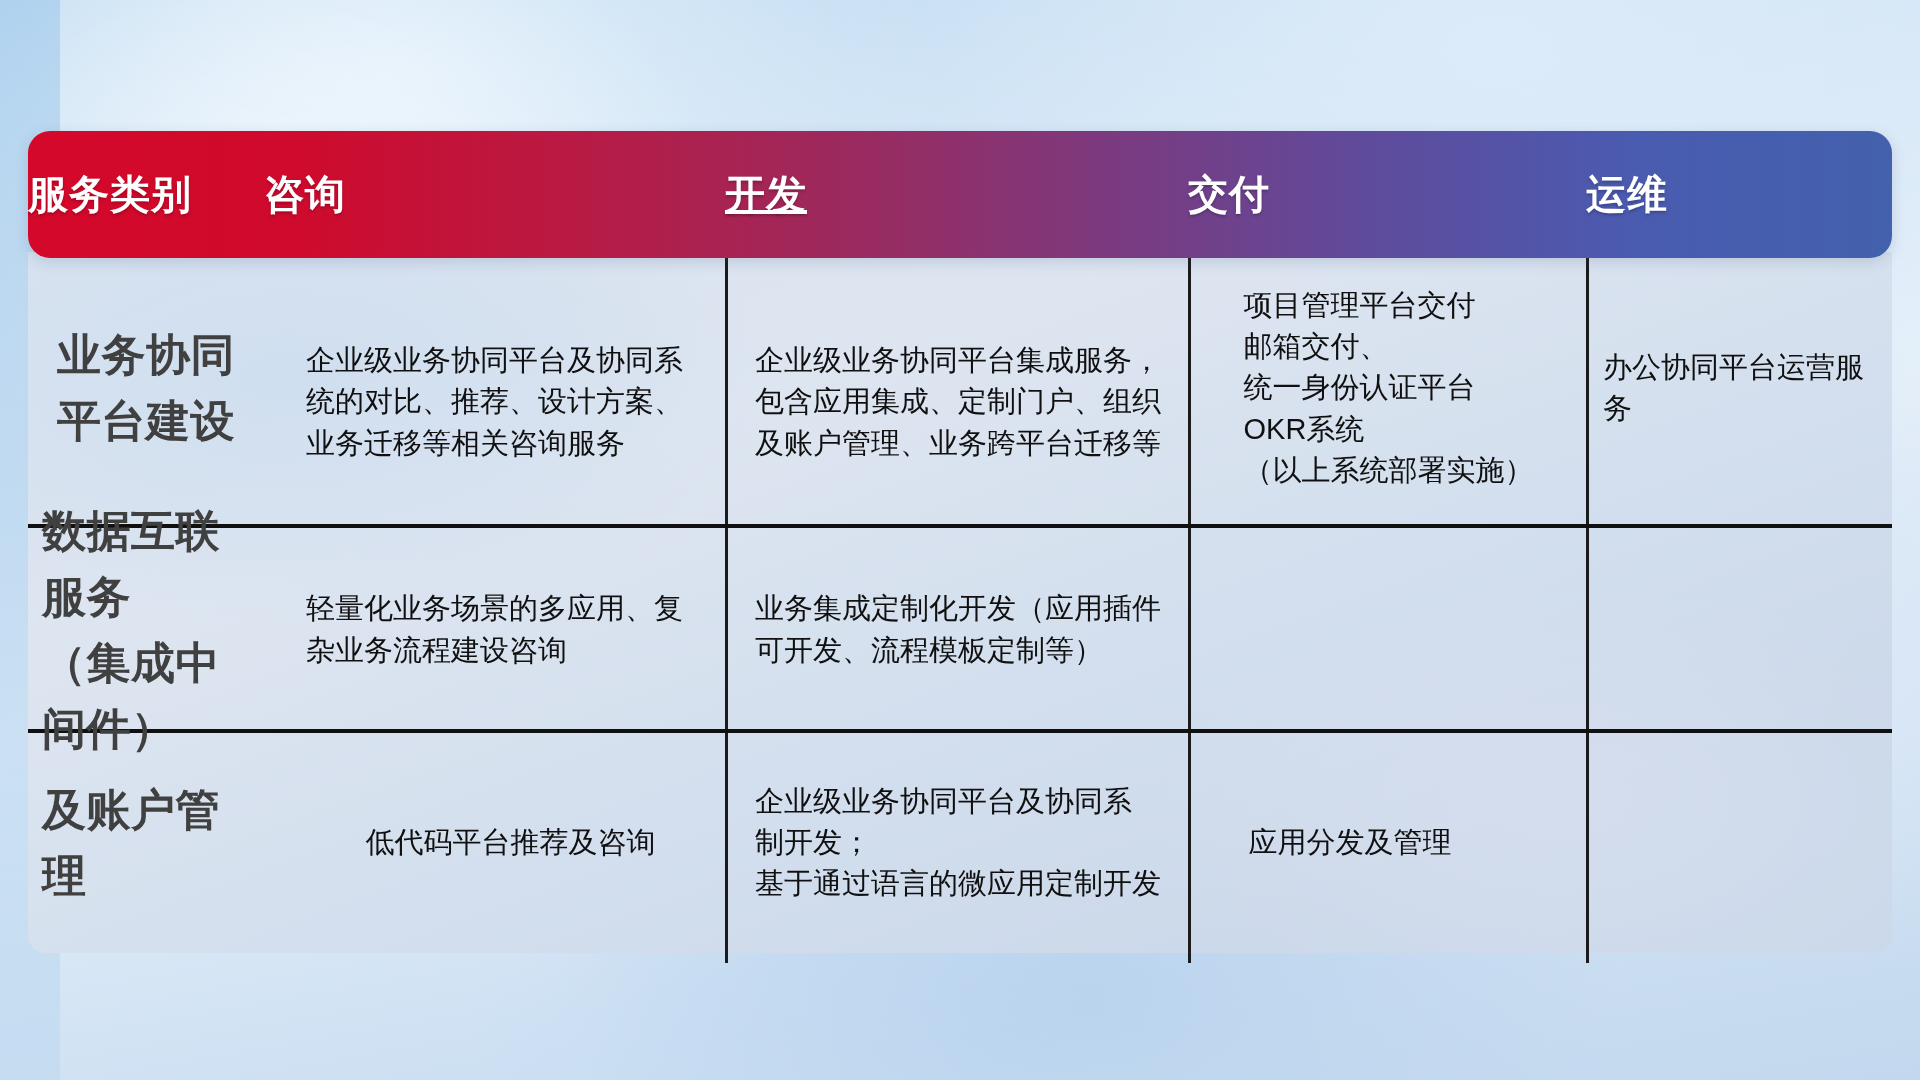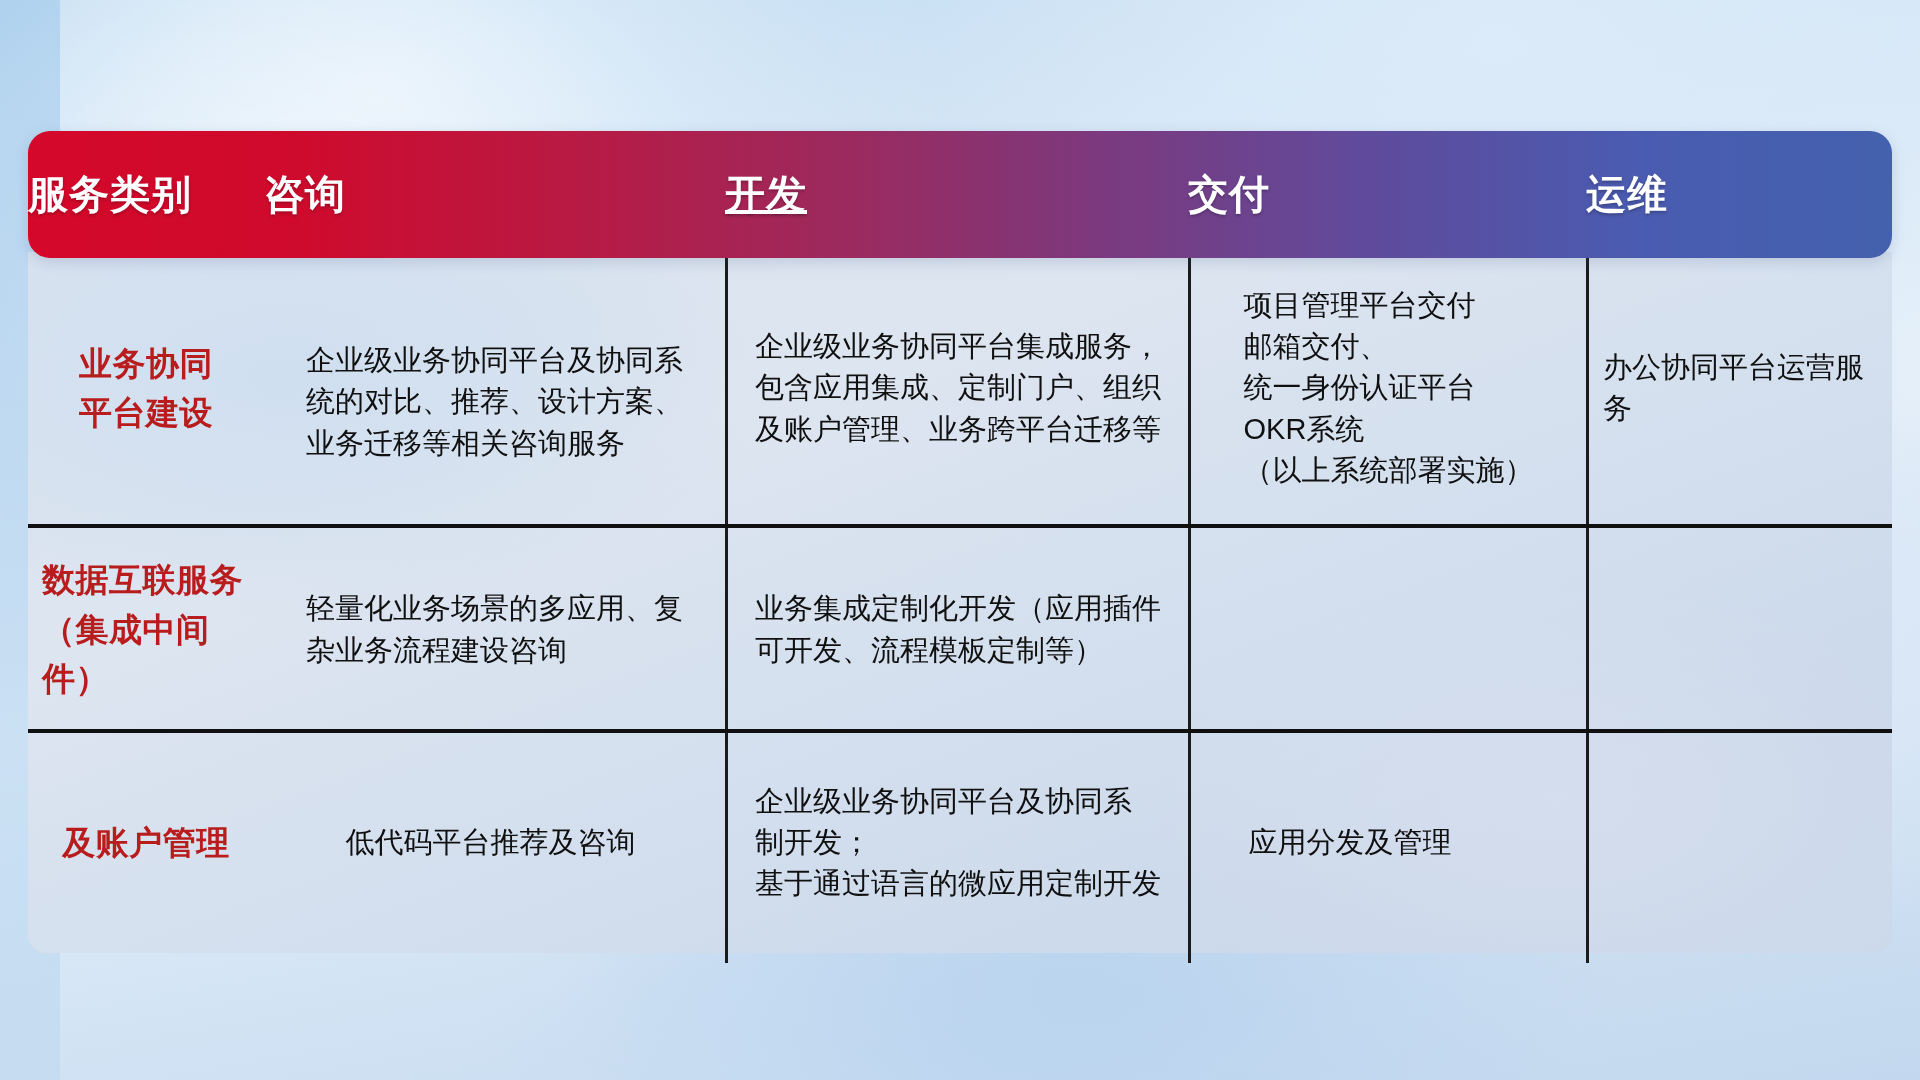--- a/index.html
+++ b/index.html
@@ -132,23 +132,23 @@
     display: flex;
     align-items: center;
     justify-content: center;
     color: #101010;
     font-size: 29px;
     line-height: 1.42;
     padding: 6px 14px;
     white-space: pre-line;
   }
   .cell.cat {
-    color: #b91c1c;
+    color: #404040;
     font-weight: bold;
-    font-size: 33px;
+    font-size: 44px;
     line-height: 1.5;
     letter-spacing: 0.5px;
   }
 </style>
 </head>
 <body>
 
 <div class="bg-base"></div>
 <div class="bg-glow-a"></div>
 <div class="bg-glow-b"></div>
@@ -174,41 +174,41 @@
     <div class="header-cell" style="width:306px;">运维</div>
   </div>
 
   <div class="cells">
 
     <div class="cell cat" style="left:0px;    top:121px; width:236px; height:272px;">业务协同
 平台建设</div>
     <div class="cell" style="left:236px;  top:135px; width:461px; height:272px;">企业级业务协同平台及协同系
 统的对比、推荐、设计方案、
 业务迁移等相关咨询服务</div>
-    <div class="cell" style="left:700px;  top:121px; width:460px; height:272px;">企业级业务协同平台集成服务，
+    <div class="cell" style="left:700px;  top:135px; width:460px; height:272px;">企业级业务协同平台集成服务，
 包含应用集成、定制门户、组织
 及账户管理、业务跨平台迁移等</div>
     <div class="cell" style="left:1163px; top:121px; width:395px; height:272px;">项目管理平台交付
 邮箱交付、
 统一身份认证平台
 OKR系统
 （以上系统部署实施）</div>
     <div class="cell" style="left:1561px; top:121px; width:303px; height:272px;">办公协同平台运营服务</div>
 
     <div class="cell cat" style="left:0px;    top:396px; width:236px; height:205px;">数据互联服务
 （集成中间件）</div>
     <div class="cell" style="left:236px;  top:396px; width:461px; height:205px;">轻量化业务场景的多应用、复
 杂业务流程建设咨询</div>
     <div class="cell" style="left:700px;  top:396px; width:460px; height:205px;">业务集成定制化开发（应用插件
 可开发、流程模板定制等）</div>
     <div class="cell" style="left:1163px; top:396px; width:395px; height:205px;"></div>
     <div class="cell" style="left:1561px; top:396px; width:303px; height:205px;"></div>
 
     <div class="cell cat" style="left:0px;    top:601px; width:236px; height:221px;">及账户管理</div>
-    <div class="cell" style="left:232px;  top:601px; width:461px; height:221px;">低代码平台推荐及咨询</div>
+    <div class="cell" style="left:252px;  top:601px; width:461px; height:221px;">低代码平台推荐及咨询</div>
     <div class="cell" style="left:700px;  top:601px; width:460px; height:221px;">企业级业务协同平台及协同系
 制开发；
 基于通过语言的微应用定制开发</div>
     <div class="cell" style="left:1163px; top:601px; width:318px; height:221px;">应用分发及管理</div>
     <div class="cell" style="left:1561px; top:601px; width:303px; height:221px;"></div>
 
   </div>
 </div>
 
 </body></html>

